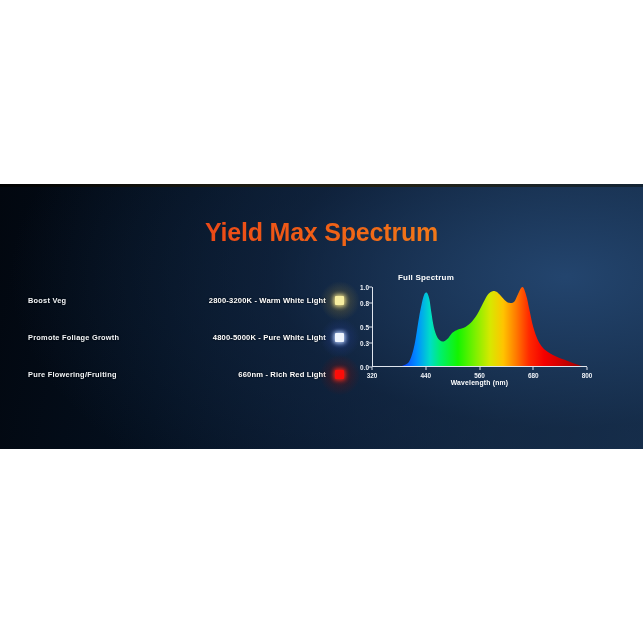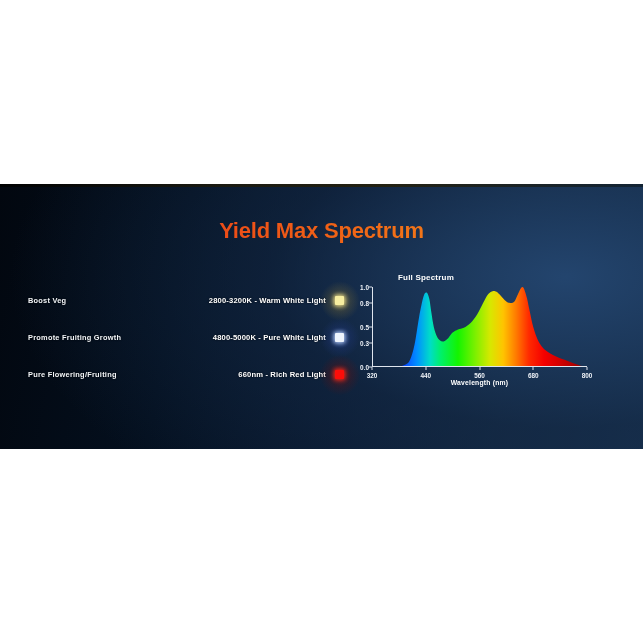--- a/index.html
+++ b/index.html
@@ -46,21 +46,21 @@
     opacity: .85;
   }
 
   
   #title {
     position: absolute;
     left: 0;
     top: 34px;
     width: 643px;
     text-align: center;
-    font-size: 22px;
+    font-size: 25px;
     font-weight: bold;
     letter-spacing: -0.2px;
     background: linear-gradient(95deg, #e5301d 0%, #ea3d18 22%, #f06216 52%, #f4861a 78%, #f79a1c 100%);
     -webkit-background-clip: text;
     background-clip: text;
     color: transparent;
     -webkit-text-fill-color: transparent;
     white-space: nowrap;
   }
 
@@ -234,21 +234,21 @@
         <span class="legend-benefit">Boost Veg</span>
         <span class="legend-spacer"></span>
         <span class="legend-spec">2800-3200K - Warm White Light</span>
         <span class="swatch-wrap">
           <span class="glow gl-warm"></span>
           <span class="swatch sw-warm"></span>
         </span>
       </div>
 
       <div class="legend-row">
-        <span class="legend-benefit">Promote Fruiting Growth</span>
+        <span class="legend-benefit">Promote Foliage Growth</span>
         <span class="legend-spacer"></span>
         <span class="legend-spec">4800-5000K - Pure White Light</span>
         <span class="swatch-wrap">
           <span class="glow gl-pure"></span>
           <span class="swatch sw-pure"></span>
         </span>
       </div>
 
       <div class="legend-row">
         <span class="legend-benefit">Pure Flowering/Fruiting</span>

